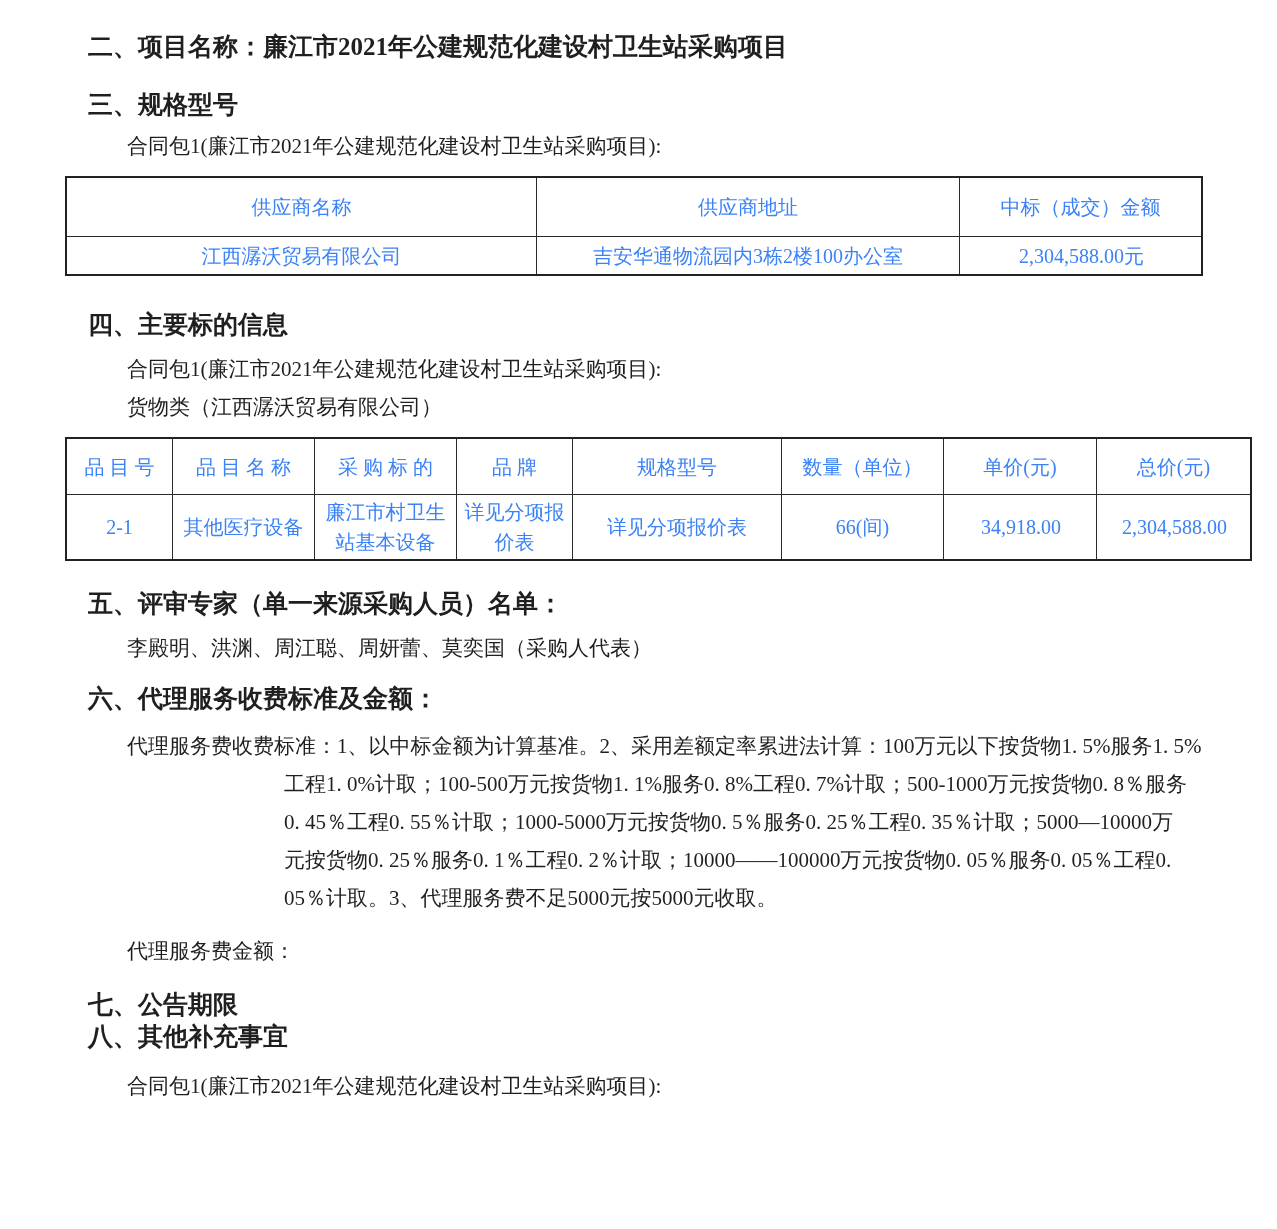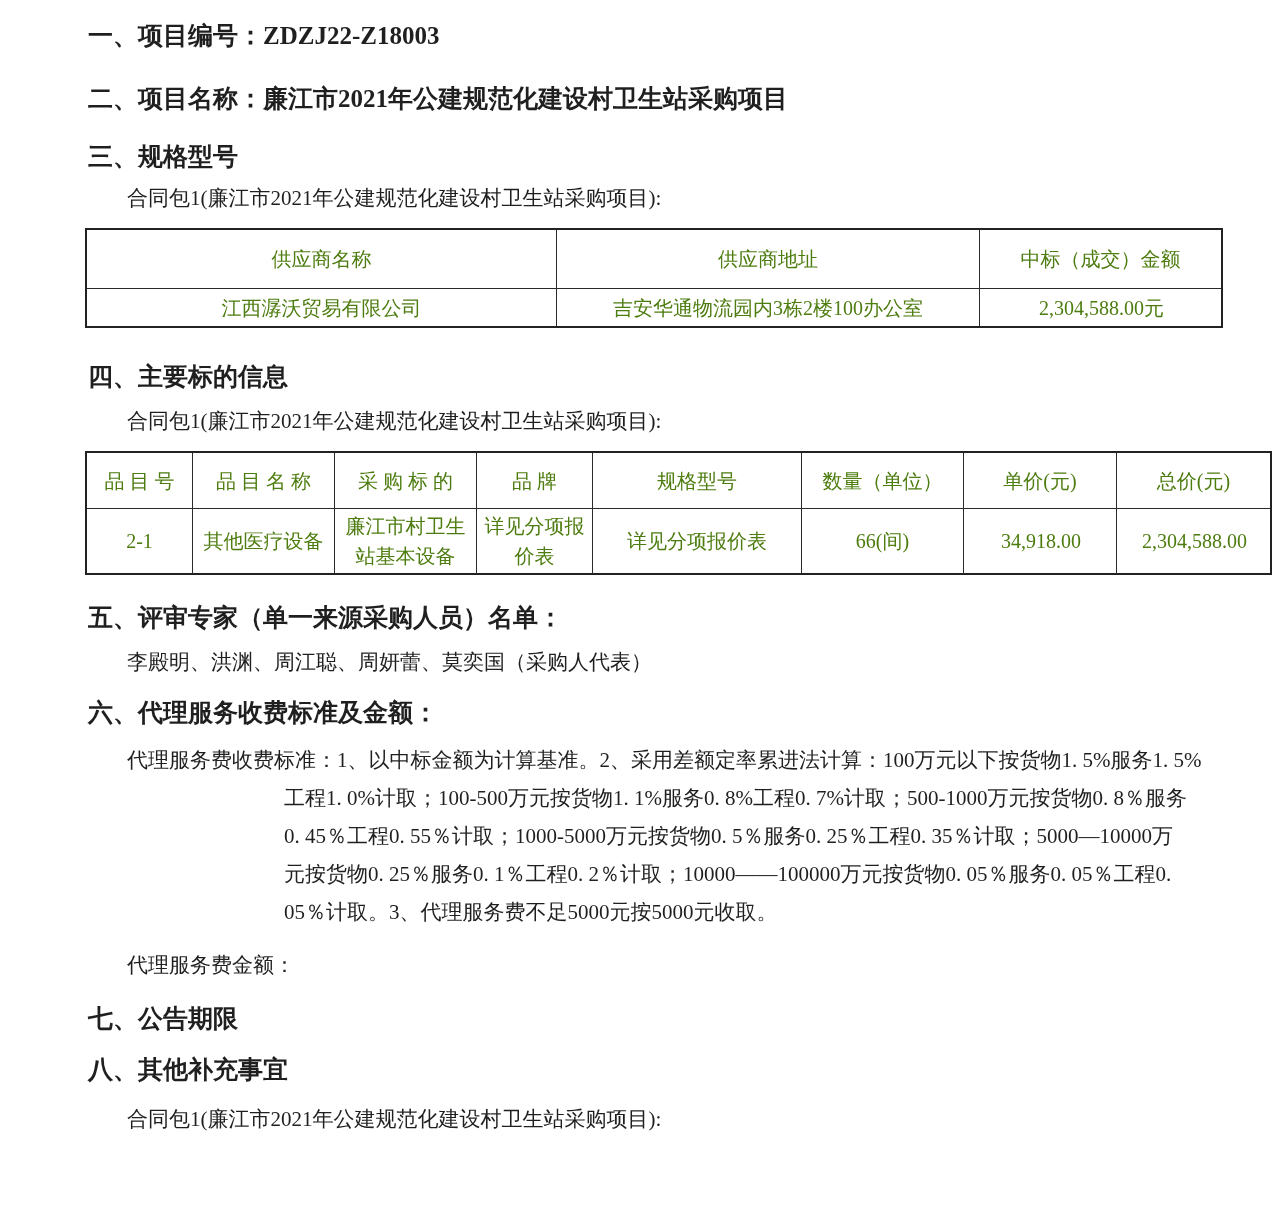--- a/index.html
+++ b/index.html
@@ -18,24 +18,24 @@
     font-size:21px;font-weight:400;line-height:30px;
     margin:0 0 0 127px;white-space:pre;
   }
   .fee{
     line-height:38px;
     padding-left:157px;text-indent:-157px;
     width:1100px;
   }
   table{
     border-collapse:collapse;
-    margin-left:85px;
+    margin-left:65px;
     table-layout:fixed;
     font-size:20px;
-    color:#4d7c0f;
+    color:#3b82f6;
   }
   th,td{
     border:1.5px solid #2b2b2b;
     font-weight:400;
     text-align:center;
     vertical-align:middle;
     padding:0 4px;
     line-height:30px;
     overflow:hidden;
   }
@@ -49,29 +49,28 @@
   .t1 .c0{width:461px;} .t1 .c1{width:414px;} .t1 .c2{width:233px;}
   .t2 .k0{width:97px;}  .t2 .k1{width:133px;} .t2 .k2{width:133px;}
   .t2 .k3{width:107px;} .t2 .k4{width:200px;} .t2 .k5{width:153px;}
   .t2 .k6{width:144px;} .t2 .k7{width:145px;}
   
   .mt-s1{margin-top:20px;}  .mt-s2{margin-top:31px;}  .mt-s3{margin-top:26px;}
   .mt-s3p{margin-top:10px;} .mt-t1{margin-top:15px;}  .mt-s4{margin-top:33px;}
   .mt-s4p{margin-top:13px;} .mt-s4c{margin-top:8px;}  .mt-t2{margin-top:15px;}
   .mt-s5{margin-top:27px;}  .mt-s5p{margin-top:13px;} .mt-s6{margin-top:20px;}
   .mt-fee{margin-top:12px;} .mt-fl{margin-top:19px;}   .mt-fa{margin-top:6px;}
-  .mt-s7{margin-top:23px;}  .mt-s7p{margin-top:12px;} .mt-s8{margin-top:19px;}
+  .mt-s7{margin-top:23px;}  .mt-s7p{margin-top:12px;} .mt-s8{}
   .mt-s8p{margin-top:18px;}
 </style>
 </head>
 <body>
 
 <div class="doc">
 
-  <div class="h mt-s1">一、项目编号：ZDZJ22-Z18003</div>
 
   <div class="h mt-s2">二、项目名称：廉江市2021年公建规范化建设村卫生站采购项目</div>
 
   <div class="h mt-s3">三、规格型号</div>
   <div class="p mt-s3p">合同包1(廉江市2021年公建规范化建设村卫生站采购项目):</div>
 
   <table class="t1 mt-t1">
     <tbody>
         <tr>
       <th class="c0">供应商名称</th>
@@ -81,20 +80,21 @@
     <tr>
       <td class="c0">江西潺沃贸易有限公司</td>
       <td class="c1">吉安华通物流园内3栋2楼100办公室</td>
       <td class="c2 num">2,304,588.00元</td>
     </tr>
   </tbody>
     </table>
 
   <div class="h mt-s4">四、主要标的信息</div>
   <div class="p mt-s4p">合同包1(廉江市2021年公建规范化建设村卫生站采购项目):</div>
+  <div class="p mt-s4c">货物类（江西潺沃贸易有限公司）</div>
 
   <table class="t2 mt-t2">
     <tbody>
         <tr>
       <th class="k0">品 目 号</th>
       <th class="k1">品 目 名 称</th>
       <th class="k2">采 购 标 的</th>
       <th class="k3">品 牌</th>
       <th class="k4">规格型号</th>
       <th class="k5">数量（单位）</th>

